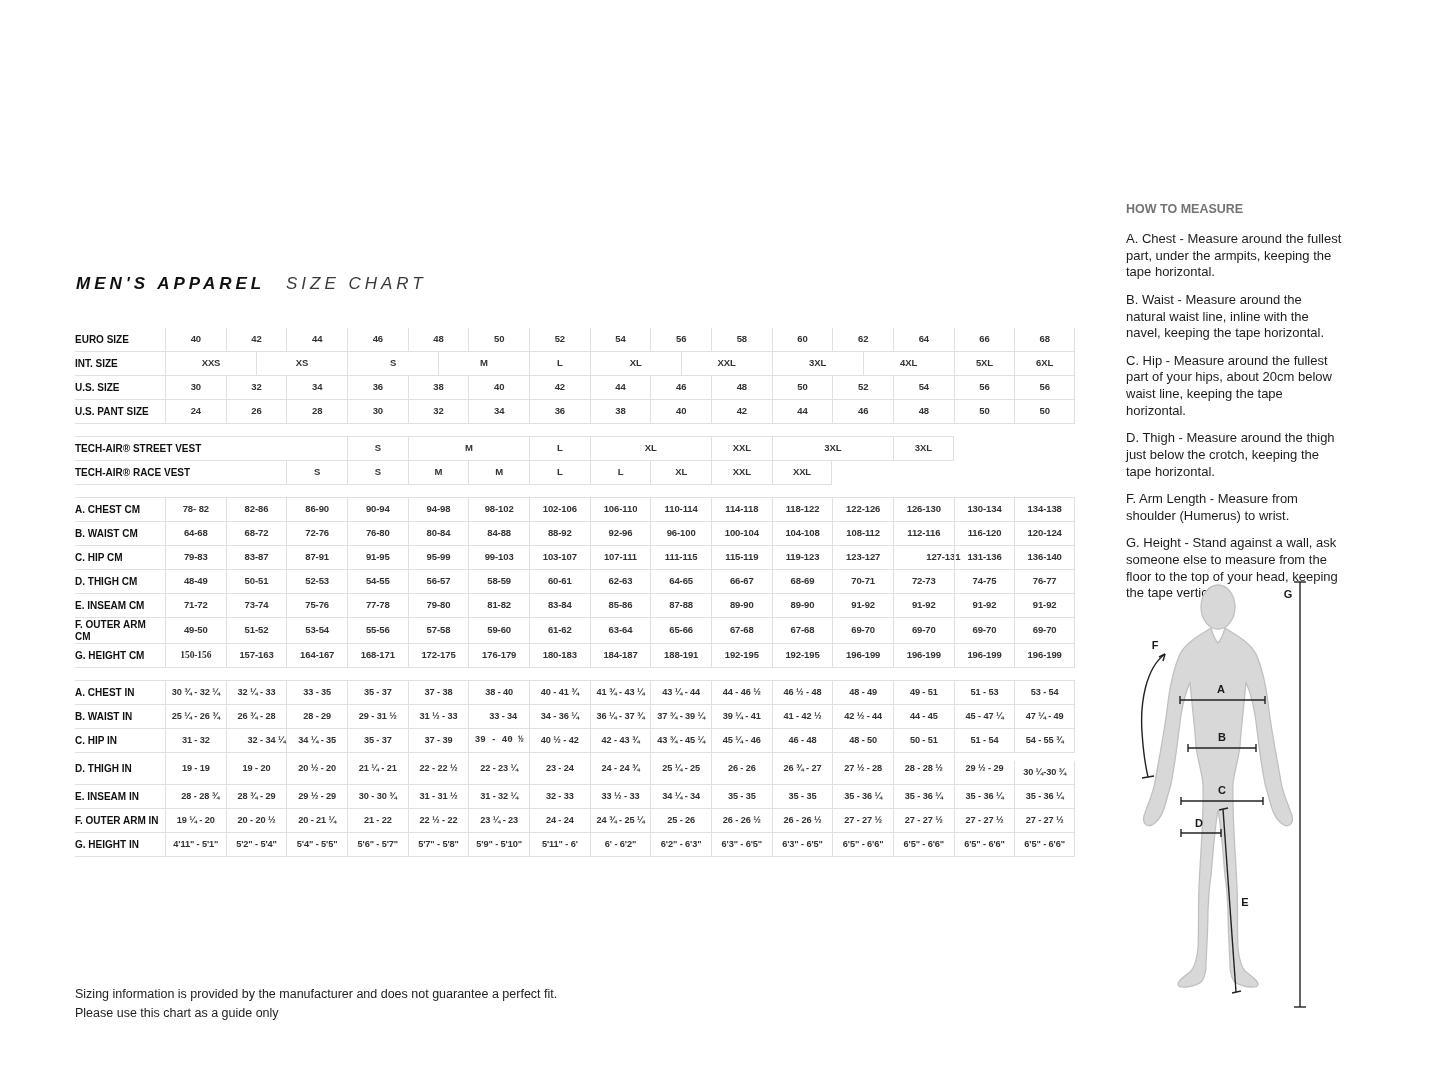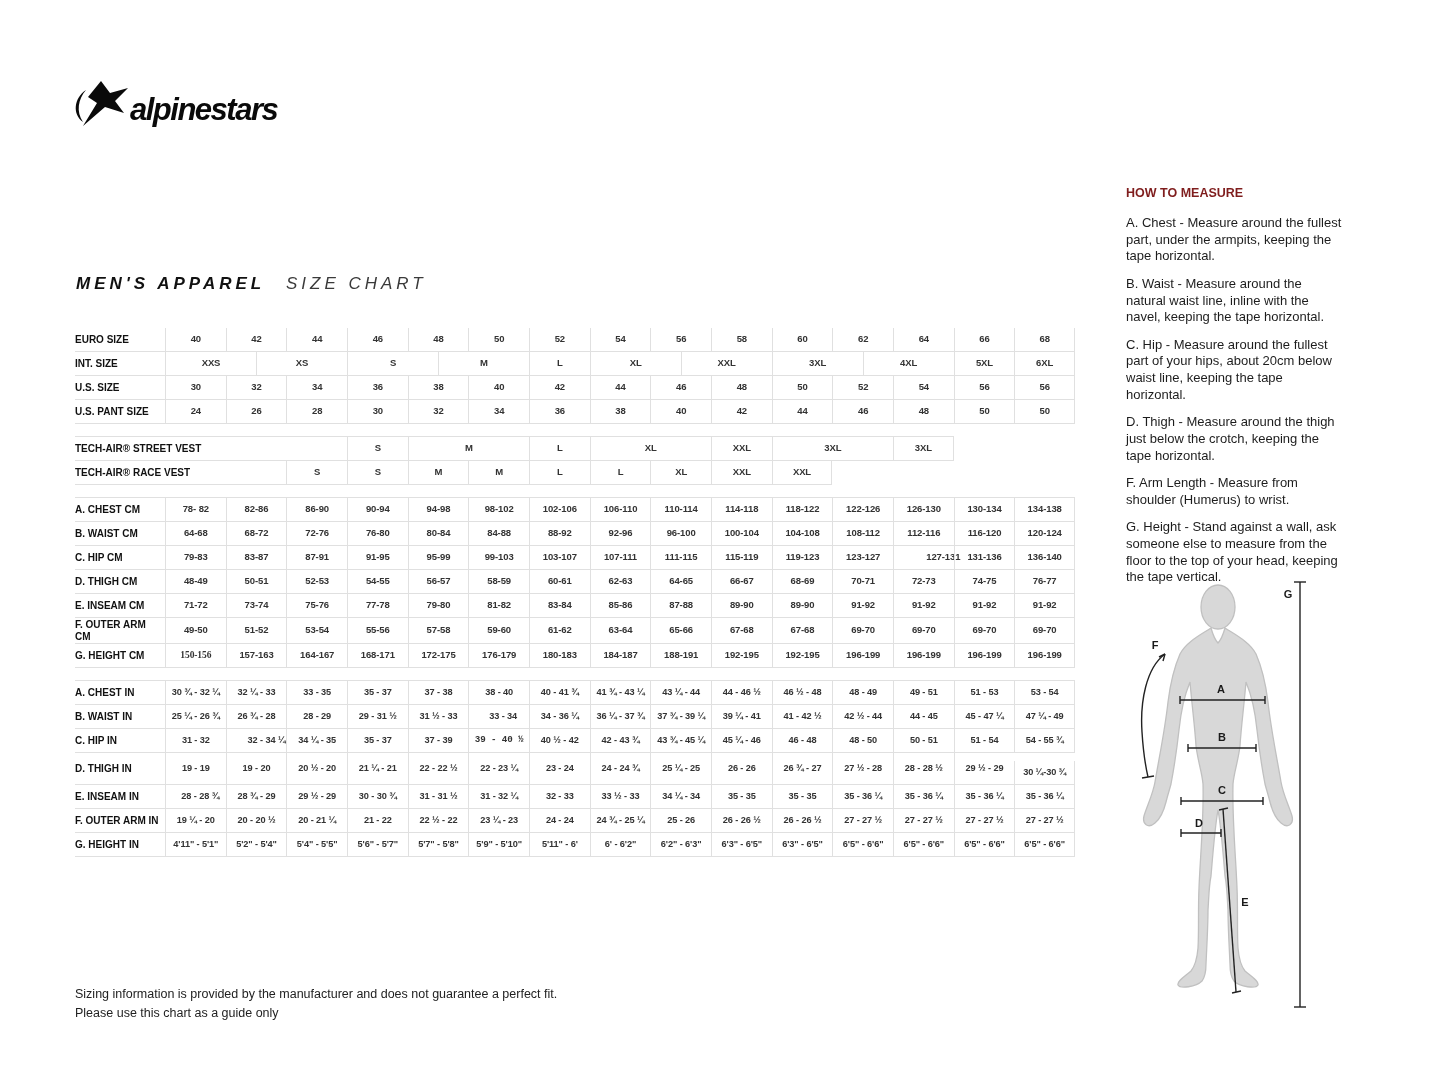--- a/index.html
+++ b/index.html
@@ -29,41 +29,34 @@
   .cell.label.nowrap{white-space:nowrap;overflow:visible;}
   .cell.val:last-child:not(.none){border-right:1px solid #e0e0e0;}
   .cell.end{border-right:1px solid #e0e0e0;}
   .cell.blank{border-left:none;}
   .cell.none{border:none;}
   .cell.ctop{border-top:1px solid #e0e0e0;}
   .sec-in .cell.val{font-size:9.2px;}
 
   
   .measure{position:absolute;left:1126px;top:186px;width:216px;}
-  .measure .mtitle{font-size:12.5px;font-weight:bold;margin:0 0 15px 0;color:#7f1d1d;}
+  .measure .mtitle{font-size:12.5px;font-weight:bold;margin:16px 0 15px 0;color:#737373;}
   .measure .mitem{font-size:13px;line-height:1.28;margin:0 0 11px 0;color:#1d1d1d;}
 
   
   .figure{position:absolute;left:1128px;top:570px;}
   .figure text{font-family:"Liberation Sans",sans-serif;font-size:11px;font-weight:bold;fill:#1a1a1a;}
 
   
   .footer{position:absolute;left:75px;top:985px;font-size:12.5px;line-height:1.55;color:#222;}
 </style>
 </head>
 <body>
 <div class="canvas">
 
-  <div class="logo">
-    <svg width="255" height="60" viewBox="0 0 255 60">
-      <path fill="#0a0a0a" d="M31,3 L40,15 L58,10 L45,23 L54,35 L35,29 L13,48 L27,25 L18,19 Z"></path>
-      <path fill="#0a0a0a" d="M16,12 C4,20 2,36 13,44 C6,34 8,21 16,12 Z"></path>
-      <text x="60" y="42" font-size="31" font-weight="bold" font-style="italic" letter-spacing="-1.5" fill="#0a0a0a">alpinestars</text>
-    </svg>
-  </div>
 
   <div class="pagetitle">
     <span class="tb">MEN'S APPAREL</span>
     <span class="tl">SIZE CHART</span>
   </div>
 
   <div class="sizetable">
       <div class="tsection sec-sizes">
         <div class="trow">
           <div class="cell label">EURO SIZE</div>

